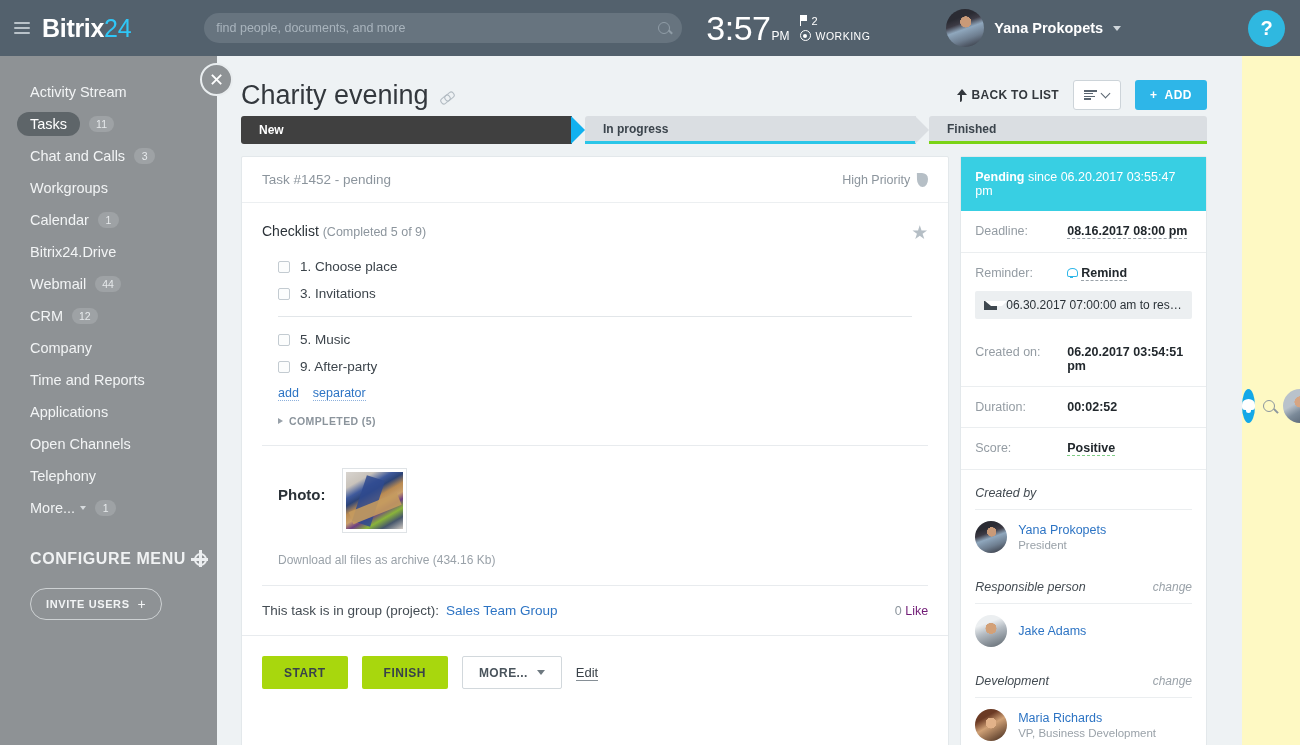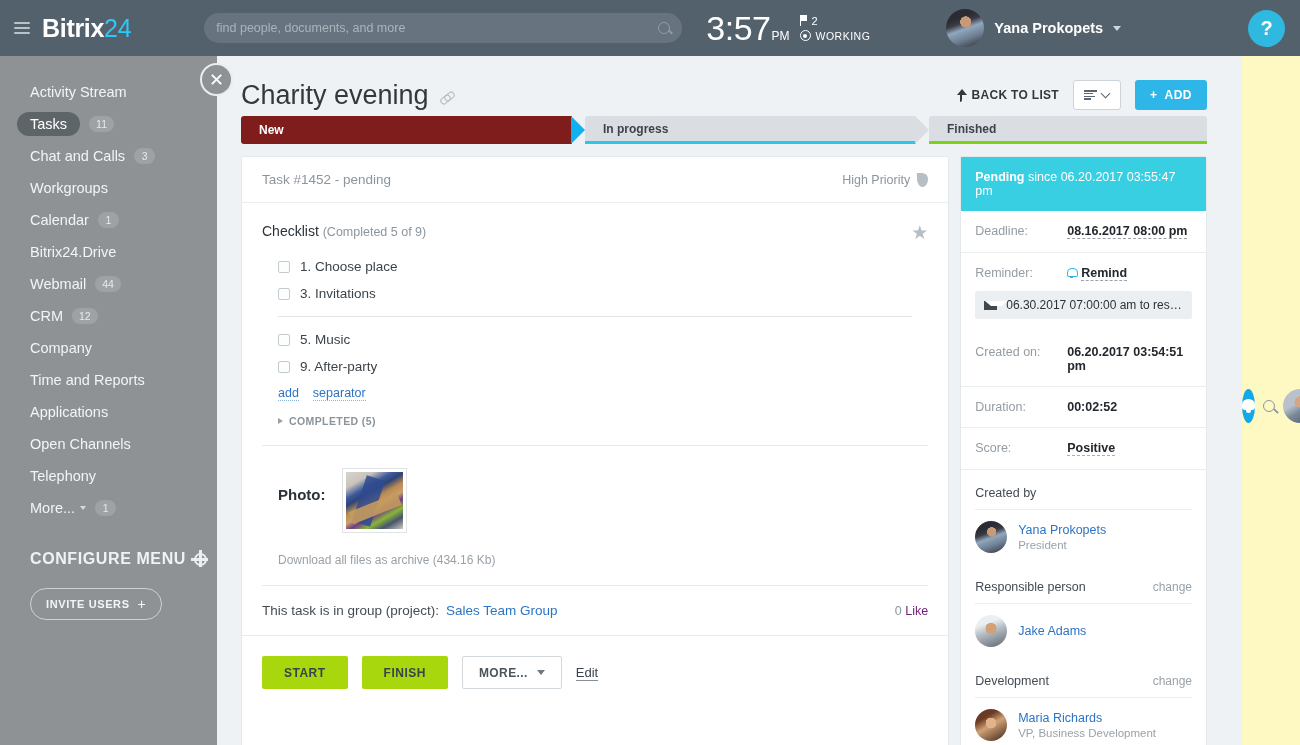--- a/index.html
+++ b/index.html
@@ -109,21 +109,21 @@
   .chevdown { width: 7px; height: 7px; border-right: 1.7px solid #5a6570; border-bottom: 1.7px solid #5a6570;
     transform: rotate(45deg); margin-top: -3px; }
   #addbtn { height: 30px; background: #2eb6e8; border-radius: 3px; color: #fff; display: flex;
     align-items: center; gap: 7px; padding: 0 15px; font-size: 12px; font-weight: bold;
     letter-spacing: 0.5px; cursor: pointer; }
 
   
   #tabs { display: flex; padding: 0 35px 0 24px; height: 28px; gap: 3px; align-items: stretch; }
   .tab { position: relative; display: flex; align-items: center; padding-left: 18px;
     font-size: 12px; font-weight: bold; cursor: pointer; }
-  .tab.t1 { width: 331px; background: #7f1d1d; color: #fff; border-radius: 3px 0 0 3px; text-align: center; }
+  .tab.t1 { width: 331px; background: #404040; color: #fff; border-radius: 3px 0 0 3px; text-align: center; }
   .tab.t1::after { content: ""; position: absolute; right: -13px; top: 0; width: 0; height: 0;
     border-top: 14px solid transparent; border-bottom: 14px solid transparent; border-left: 14px solid #11b1ef; }
   .tab.t2 { width: 331px; margin-left: 10px; background: #dadee2; color: #3b444c;
     border-bottom: 3px solid #2bc6e8; border-radius: 3px 0 0 0; }
   .tab.t2::after { content: ""; position: absolute; right: -13px; top: 0; width: 0; height: 0;
     border-top: 14px solid transparent; border-bottom: 14px solid transparent; border-left: 14px solid #dadee2; }
   .tab.t3 { flex: 1; margin-left: 10px; background: #dadee2; color: #3b444c;
     border-bottom: 3px solid #7ad316; border-radius: 3px 3px 0 0; }
 
   
@@ -199,21 +199,21 @@
   .bell::after { content: ""; position: absolute; left: 3px; bottom: -1px; width: 3px; height: 2px; background: #2eb6e8; }
   #reminderchip { margin: 5px 14px 13px 14px; background: #eceff1; border-radius: 2px;
     display: flex; align-items: center; gap: 9px; padding: 7px 9px; }
   .envelope { width: 13px; height: 9px; background: #3f484f; position: relative; flex-shrink: 0; }
   .envelope::after { content: ""; position: absolute; left: 1px; top: 0px; width: 11px; height: 6px;
     border-top: 0; border-left: 6px solid transparent; border-right: 5px solid transparent;
     border-top: 5px solid #fff; }
   #reminderchip .t { font-size: 12px; color: #2b3238; white-space: nowrap; overflow: hidden; }
   .greenlink { color: #2db337; border-bottom: 1px dashed #7fce86; font-weight: normal; }
 
-  .sechead { display: flex; align-items: center; padding: 16px 14px 9px 14px; }
+  .sechead { display: flex; align-items: center; padding: 16px 14px 9px 14px; font-style: italic; }
   .sechead .t { font-size: 12.5px; color: #434b52; }
   .sechead .ch { margin-left: auto; font-size: 12px; color: #9aa2a9; cursor: pointer; }
   .sepline { height: 1px; background: #ebeef0; margin: 0 14px; }
   .person { display: flex; align-items: center; gap: 11px; padding: 11px 14px; }
   .person .pname { font-size: 12.5px; color: #2d74c4; cursor: pointer; }
   .person .prole { font-size: 11.5px; color: #9aa2a9; margin-top: 2px; }
 
   
   #rightrail { position: absolute; top: 56px; right: 0; width: 58px; height: 689px;
     background: #fef9c3; display: flex; flex-direction: row; align-items: center; padding-top: 10px; gap: 8px; }

